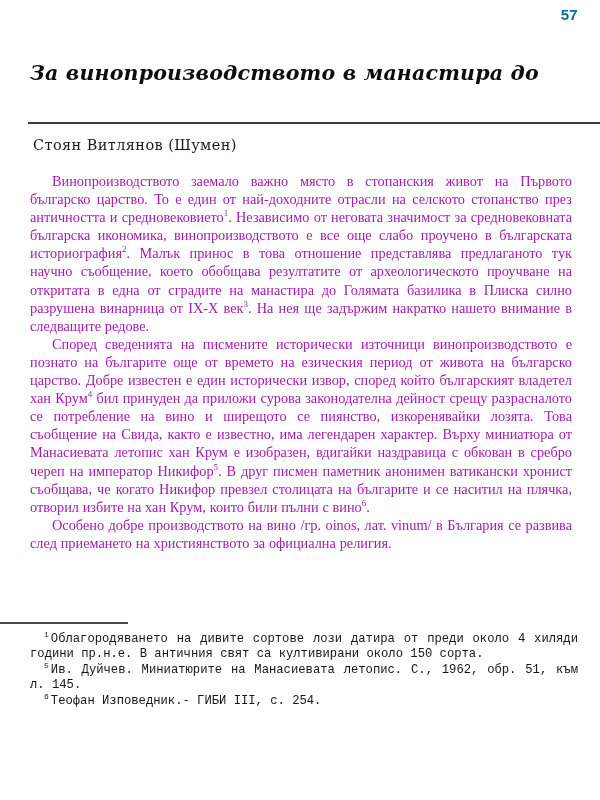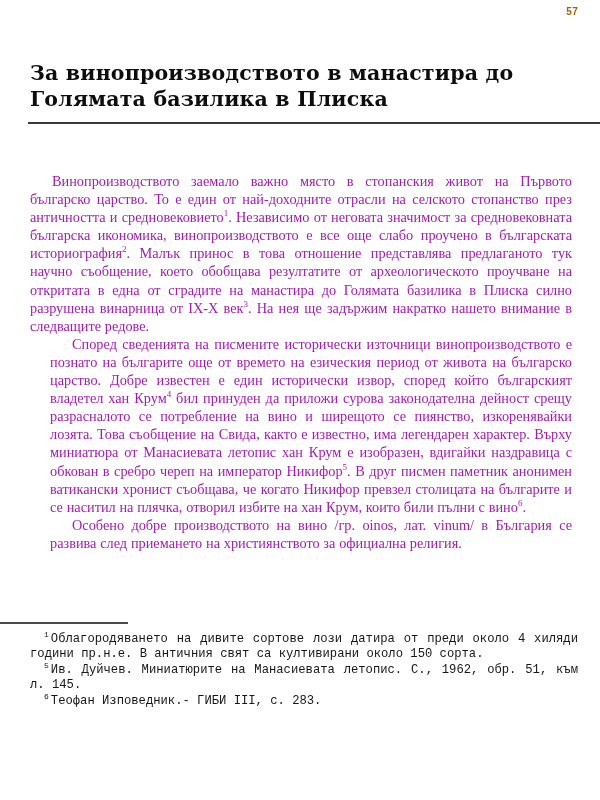--- a/index.html
+++ b/index.html
@@ -23,35 +23,36 @@
     height: 800px;
     box-sizing: border-box;
   }
 
   
   .page-number {
     position: absolute;
     top: 6px;
     right: 22px;
     font-family: "Liberation Sans", "DejaVu Sans", sans-serif;
-    font-size: 10px;
+    font-size: 15px;
     font-weight: bold;
-    color: #a16207;
+    color: #0369a1;
     letter-spacing: 0.3px;
   }
 
   
   .title-block {
     position: absolute;
     left: 30px;
     top: 60px;
     width: 540px;
   }
   .title-line {
     font-family: "DejaVu Serif", "Liberation Serif", serif;
+    font-style: italic;
     font-weight: bold;
     font-size: 20.5px;
     line-height: 26px;
     color: #0d0d0d;
     letter-spacing: 0.2px;
     white-space: nowrap;
   }
 
   .title-rule {
     position: absolute;
@@ -85,21 +86,21 @@
     text-align: justify;
     text-justify: inter-word;
     font-size: 14.3px;
     line-height: 18.1px;
     text-indent: 22px;
     color: #a21caf;
     -webkit-hyphens: none;
     hyphens: none;
     word-spacing: 0.2px;
   }
-  .para + .para { margin-top: 0px; margin-left: 20px; }
+  .para + .para { margin-top: 0px; }
   sup {
     font-size: 9px;
     vertical-align: super;
     line-height: 0;
   }
 
   
   .fn-rule {
     position: absolute;
     left: 0px;
@@ -132,33 +133,33 @@
 </style>
 </head>
 <body>
 
 <div class="page">
 
   <div class="page-number">57</div>
 
   <div class="title-block">
     <div class="title-line">За винопроизводството в манастира до</div>
-    <div class="title-line">Голямата базилика в Плиска</div>
   </div>
 
   <div class="title-rule"></div>
 
+  <div class="author">Стоян Витлянов (Шумен)</div>
 
   <div class="body-text" id="body-text">
       <p class="para"><span>Винопроизводството заемало важно място в стопанския живот на Първото българско царство. То е един от най-доходните отрасли на селското стопанство през античността и средновековието</span><sup>1</sup><span>. Независимо от неговата значимост за средновековната българска икономика, винопроизводството е все още слабо проучено в българската историография</span><sup>2</sup><span>. Малък принос в това отношение представлява предлаганото тук научно съобщение, което обобщава резултатите от археологическото проучване на откритата в една от сградите на манастира до Голямата базилика в Плиска силно разрушена винарница от IX-X век</span><sup>3</sup><span>. На нея ще задържим накратко нашето внимание в следващите редове.</span></p>
       <p class="para"><span>Според сведенията на писмените исторически източници винопроизводството е познато на българите още от времето на езическия период от живота на българско царство. Добре известен е един исторически извор, според който българският владетел хан Крум</span><sup>4</sup><span> бил принуден да приложи сурова законодателна дейност срещу разрасналото се потребление на вино и ширещото се пиянство, изкоренявайки лозята. Това съобщение на Свида, както е известно, има легендарен характер. Върху миниатюра от Манасиевата летопис хан Крум е изобразен, вдигайки наздравица с обкован в сребро череп на император Никифор</span><sup>5</sup><span>. В друг писмен паметник анонимен ватикански хронист съобщава, че когато Никифор превзел столицата на българите и се наситил на плячка, отворил избите на хан Крум, които били пълни с вино</span><sup>6</sup><span>.</span></p>
       <p class="para"><span>Особено добре производството на вино /гр. oinos, лат. vinum/ в България се развива след приемането на християнството за официална религия.</span></p>
     </div>
 
   <div class="fn-rule"></div>
 
   <div class="footnotes" id="footnotes">
       <p class="fn"><sup>1</sup><span>Облагородяването на дивите сортове лози датира от преди около 4 хиляди години пр.н.е. В античния свят са култивирани около 150 сорта.</span></p>
       <p class="fn"><sup>5</sup><span>Ив. Дуйчев. Миниатюрите на Манасиевата летопис. С., 1962, обр. 51, към л. 145.</span></p>
-      <p class="fn"><sup>6</sup><span>Теофан Изповедник.- ГИБИ III, с. 283.</span></p>
+      <p class="fn"><sup>6</sup><span>Теофан Изповедник.- ГИБИ III, с. 254.</span></p>
     </div>
 
 </div>
 
 </body></html>

